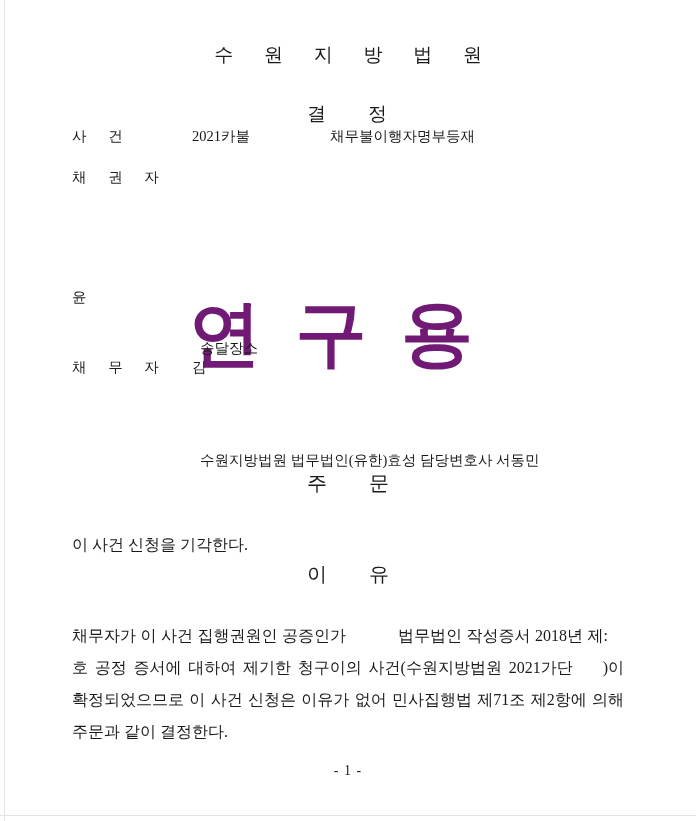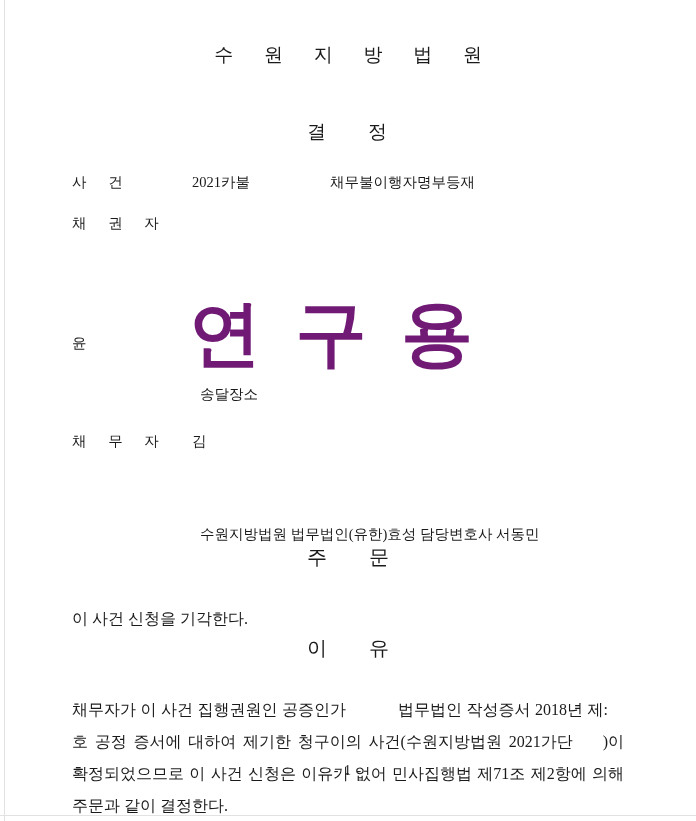--- a/index.html
+++ b/index.html
@@ -60,31 +60,30 @@
     text-align: center;
     font-size: 19px;
     letter-spacing: 13px;
     margin-top: 42px;
     text-indent: 13px;
   }
   .doc-kind {
     text-align: center;
     font-size: 19px;
     letter-spacing: 2px;
-    margin-top: 51px;
+    margin-top: 33px;
   }
   .doc-kind .sp {
     display: inline-block;
     width: 40px;
   }
   .field-row {
     display: flex;
     align-items: baseline;
     font-size: 14.5px;
-    margin-top: 28px;
   }
   .field-label {
     width: 120px;
     letter-spacing: 9px;
     flex: 0 0 120px;
   }
   .field-value {
     flex: 0 0 auto;
     min-width: 108px;
   }

